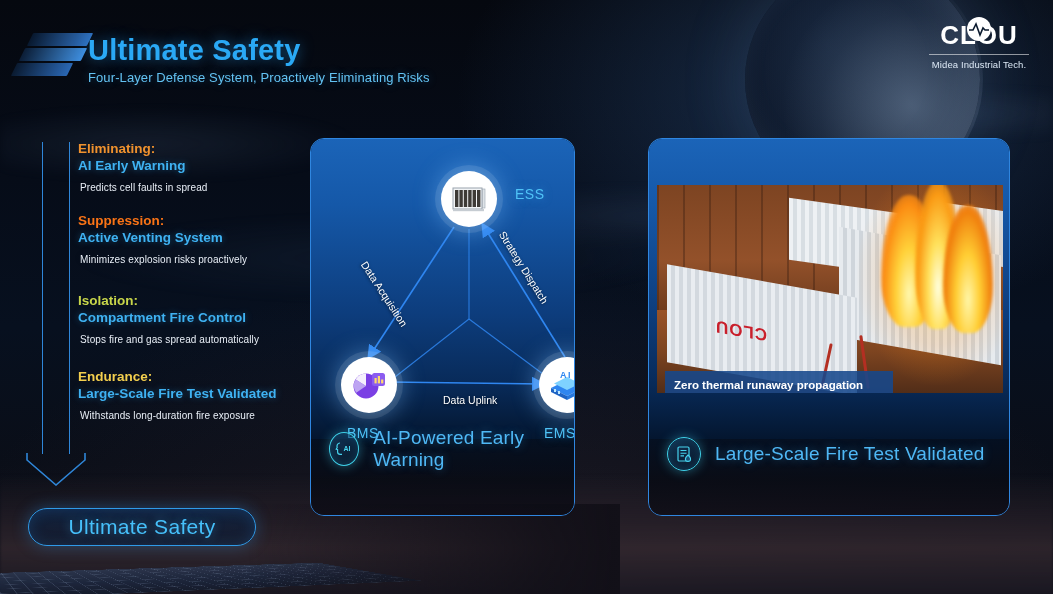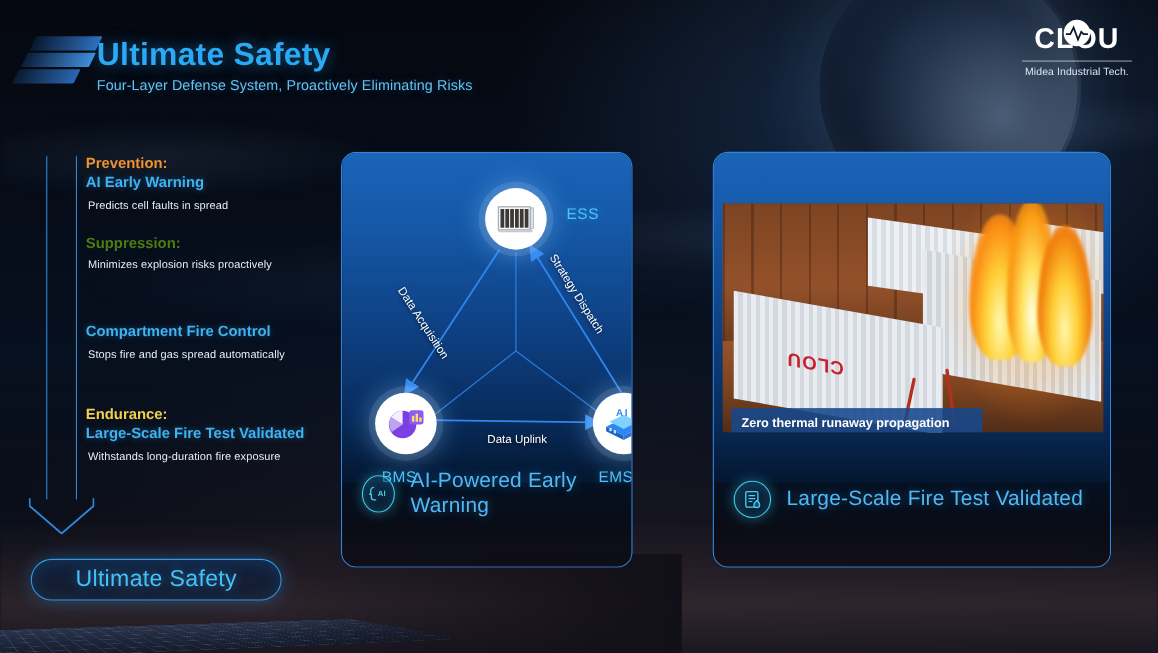--- a/index.html
+++ b/index.html
@@ -261,29 +261,31 @@
   <div class="brand-sub">Midea Industrial Tech.</div>
 </div>
 
 <div class="left">
   <div class="arrow-shaft"></div>
   <svg class="arrow-head" viewBox="0 0 60 34">
     <polyline points="1,1 1,8 30,33 59,8 59,1" fill="none" stroke="#2f86d8" stroke-width="1.6"></polyline>
   </svg>
 
   <div class="step" style="top:10px;">
-    <div class="step-k" style="color:#f0922e">Prevention:</div>
+    <div class="step-k" style="color:#f0922e">Eliminating:</div>
     <div class="step-t">AI Early Warning</div>
     <div class="step-d">Predicts cell faults in spread</div>
   </div>
   <div class="step" style="top:82px;">
-    <div class="step-k" style="color:#4d7c0f">Suppression:</div>
+    <div class="step-k" style="color:#f97316">Suppression:</div>
+    <div class="step-t">Active Venting System</div>
     <div class="step-d">Minimizes explosion risks proactively</div>
   </div>
   <div class="step" style="top:162px;">
+    <div class="step-k" style="color:#c8d64a">Isolation:</div>
     <div class="step-t">Compartment  Fire Control</div>
     <div class="step-d">Stops fire and gas spread automatically</div>
   </div>
   <div class="step" style="top:238px;">
     <div class="step-k" style="color:#f3cf4e">Endurance:</div>
     <div class="step-t">Large-Scale Fire Test Validated</div>
     <div class="step-d">Withstands long-duration fire exposure</div>
   </div>
 
   <div class="pill">Ultimate Safety</div>

